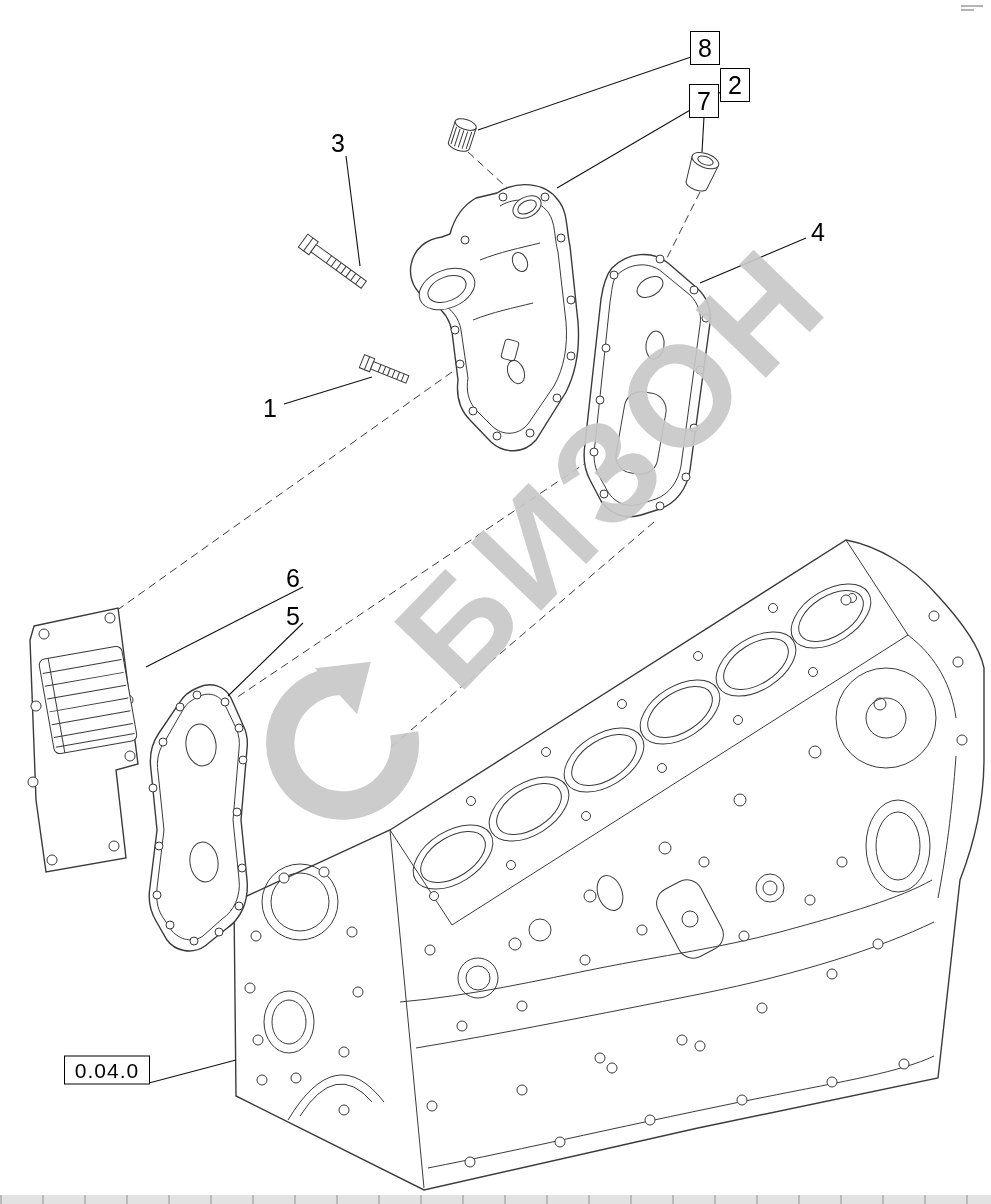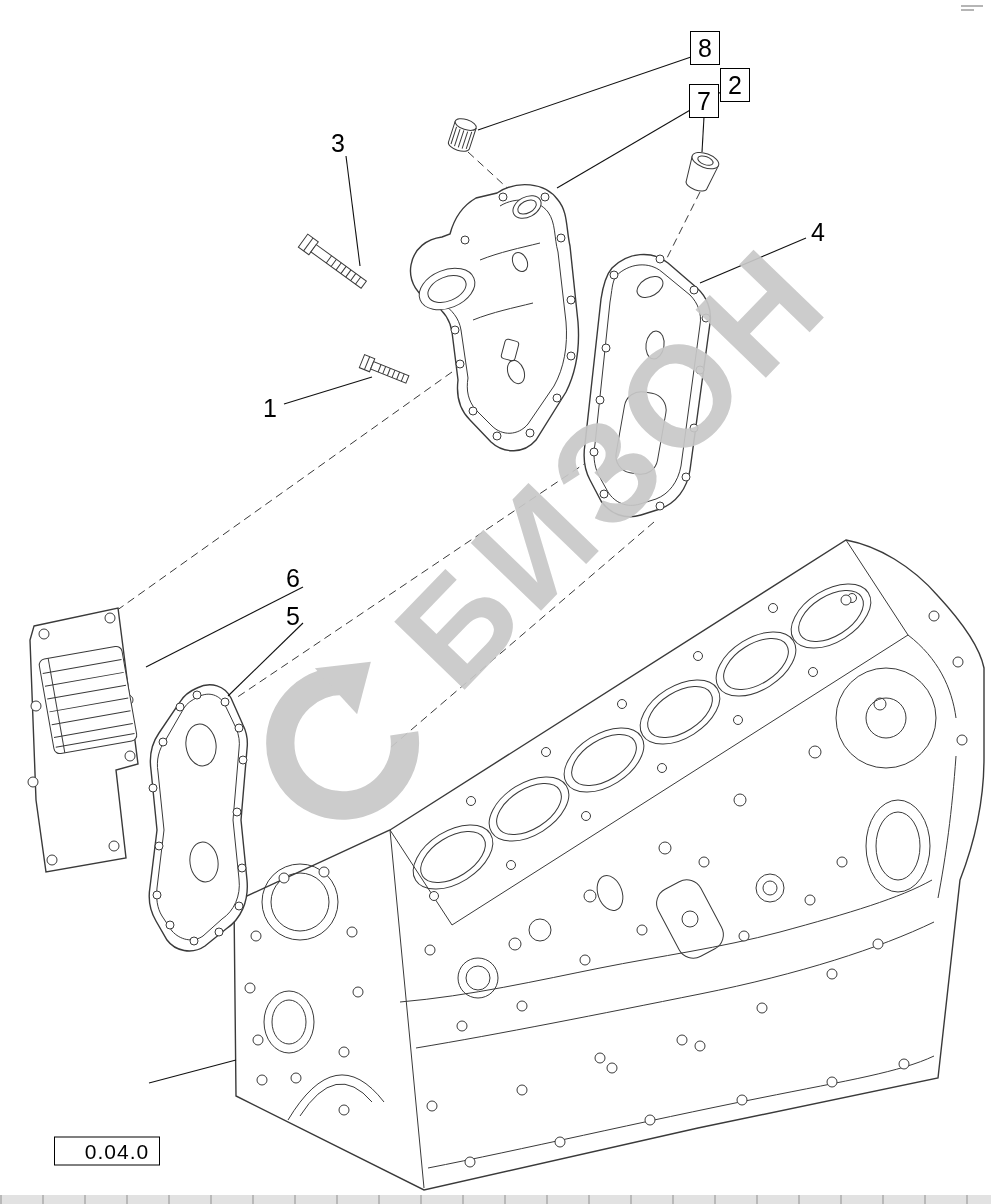--- a/index.html
+++ b/index.html
@@ -302,21 +302,21 @@
   </div>
 
   <div class="callout boxed" style="left:705px;top:48px;">8</div>
   <div class="callout boxed" style="left:735px;top:85px;">2</div>
   <div class="callout boxed" style="left:704px;top:101px;">7</div>
   <div class="callout" style="left:338px;top:143px;">3</div>
   <div class="callout" style="left:818px;top:232px;">4</div>
   <div class="callout" style="left:270px;top:408px;">1</div>
   <div class="callout" style="left:293px;top:578px;">6</div>
   <div class="callout" style="left:293px;top:616px;">5</div>
-  <div class="callout boxed ref" style="left:107px;top:1151px;padding-left:20px;">0.04.0</div>
+  <div class="callout boxed ref" style="left:107px;top:1070px;">0.04.0</div>
 
   <div class="corner-mark">
       <i></i>
       <i></i>
     </div>
   <div class="bottom-strip"></div>
 
 </div>
 
 </body></html>

